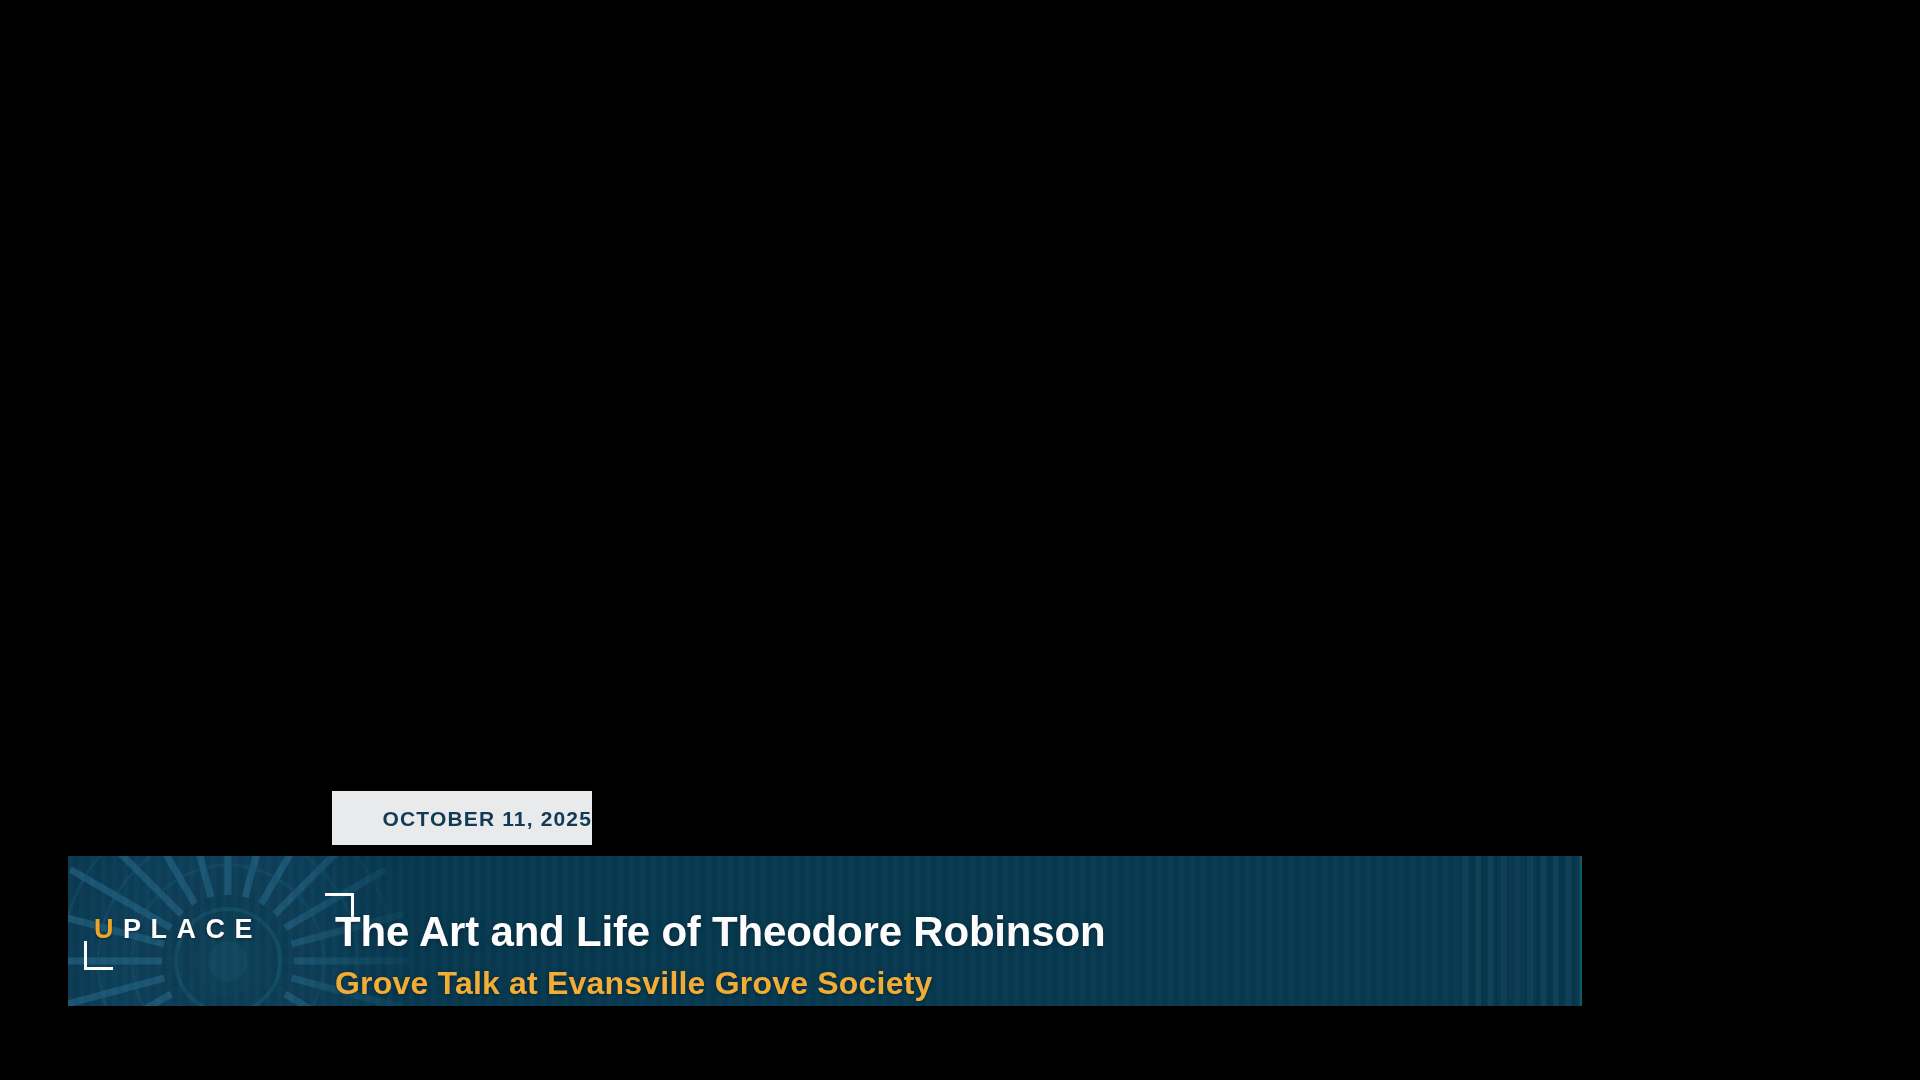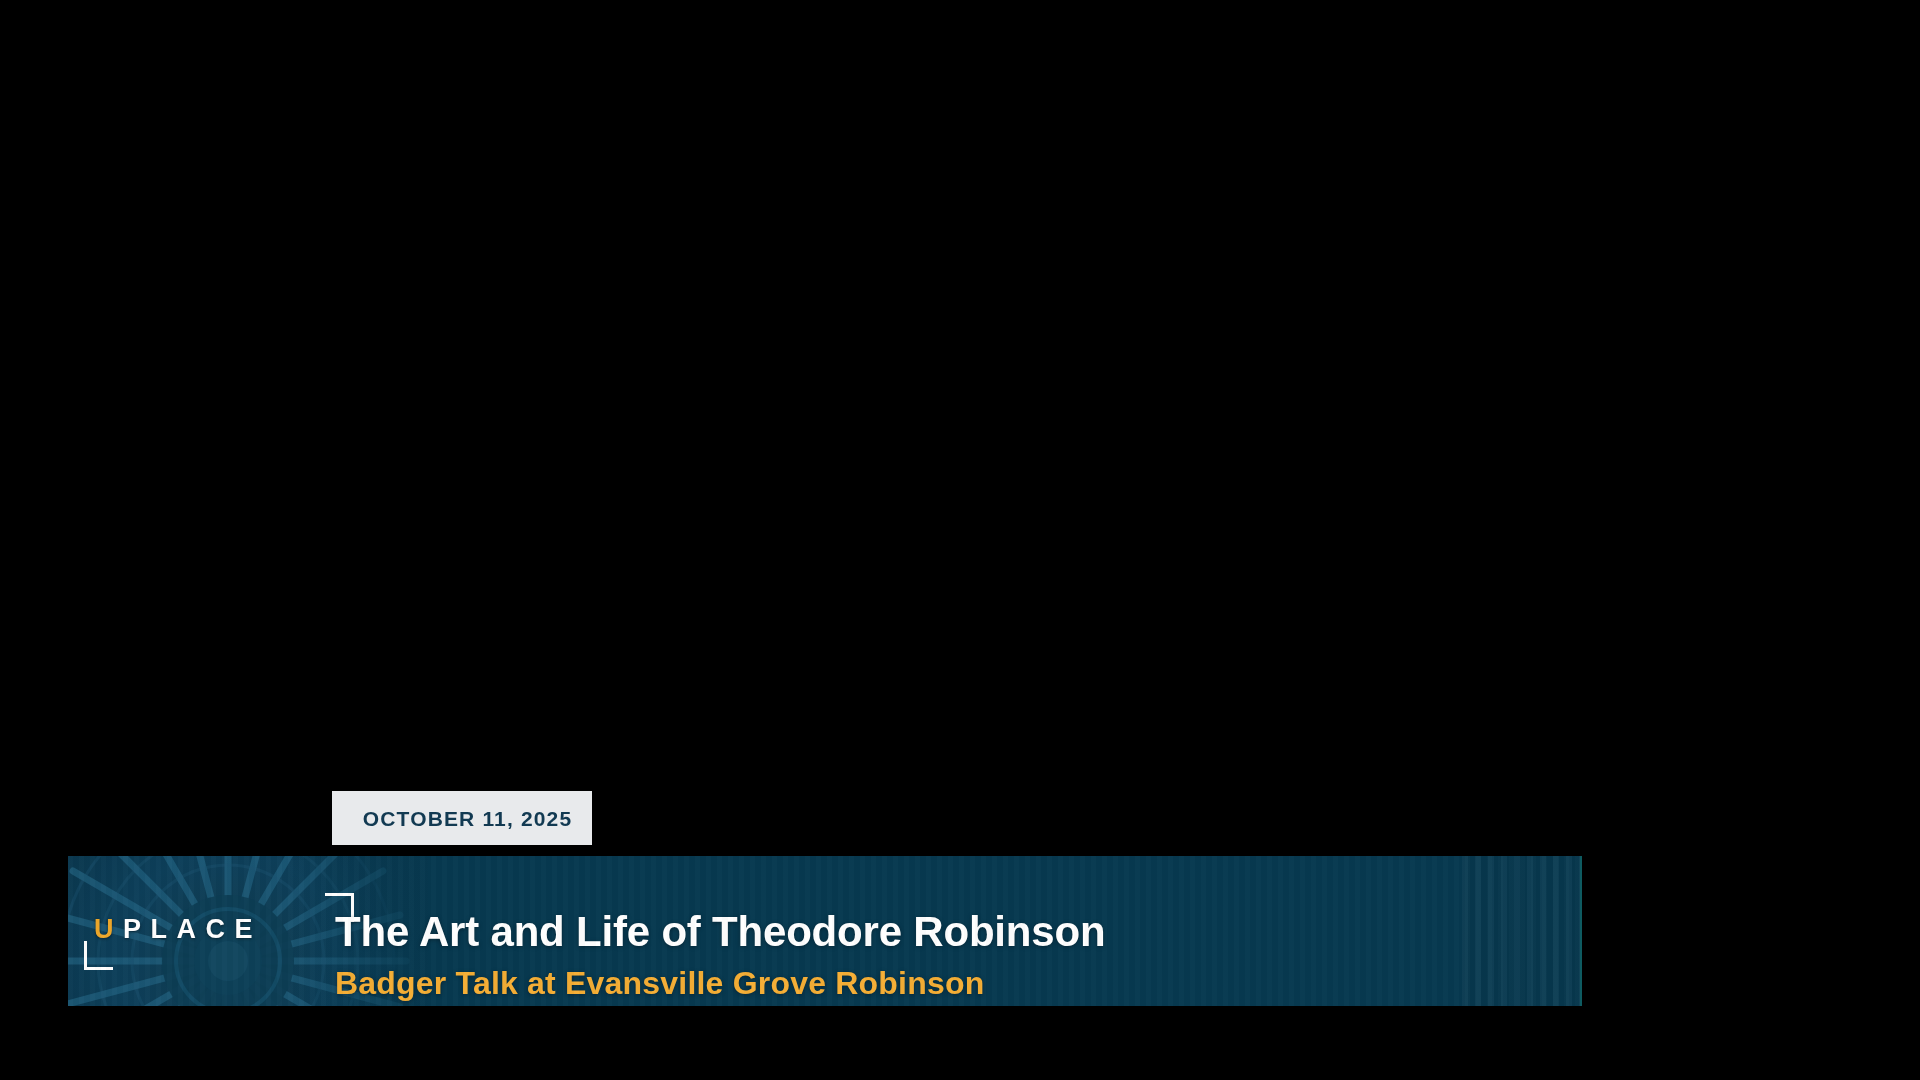--- a/index.html
+++ b/index.html
@@ -25,21 +25,21 @@
   
   .date-badge {
     position: absolute;
     left: 332px;
     top: 791px;
     width: 260px;
     height: 54px;
     background: #E8EAEC;
     display: flex;
     align-items: center;
-    justify-content: center;
+    justify-content: flex-end;
     box-sizing: border-box;
     padding-left: 11px;
   }
   .date-badge .date-text {
     font-family: "Liberation Sans", sans-serif;
     font-size: 21px;
     font-weight: 700;
     letter-spacing: 1.15px;
     color: #123A52;
     white-space: nowrap;
@@ -274,21 +274,21 @@
         <span class="bracket bracket-tr"></span>
         <span class="bracket bracket-bl"></span>
         <div class="wordmark-text">
           <span class="wordmark-u">U</span><span class="wordmark-place">PLACE</span>
         </div>
       </div>
     </div>
 
     <div class="banner-text">
       <h1 class="event-title">The Art and Life of Theodore Robinson</h1>
-      <div class="event-subtitle">Badger Talk at Evansville Grove Robinson</div>
+      <div class="event-subtitle">Grove Talk at Evansville Grove Society</div>
     </div>
 
     <div class="banner-stripes"></div>
     <div class="banner-stripes-right"></div>
     <div class="banner-edge-line"></div>
   </div>
 
 </div>
 
 </body></html>

